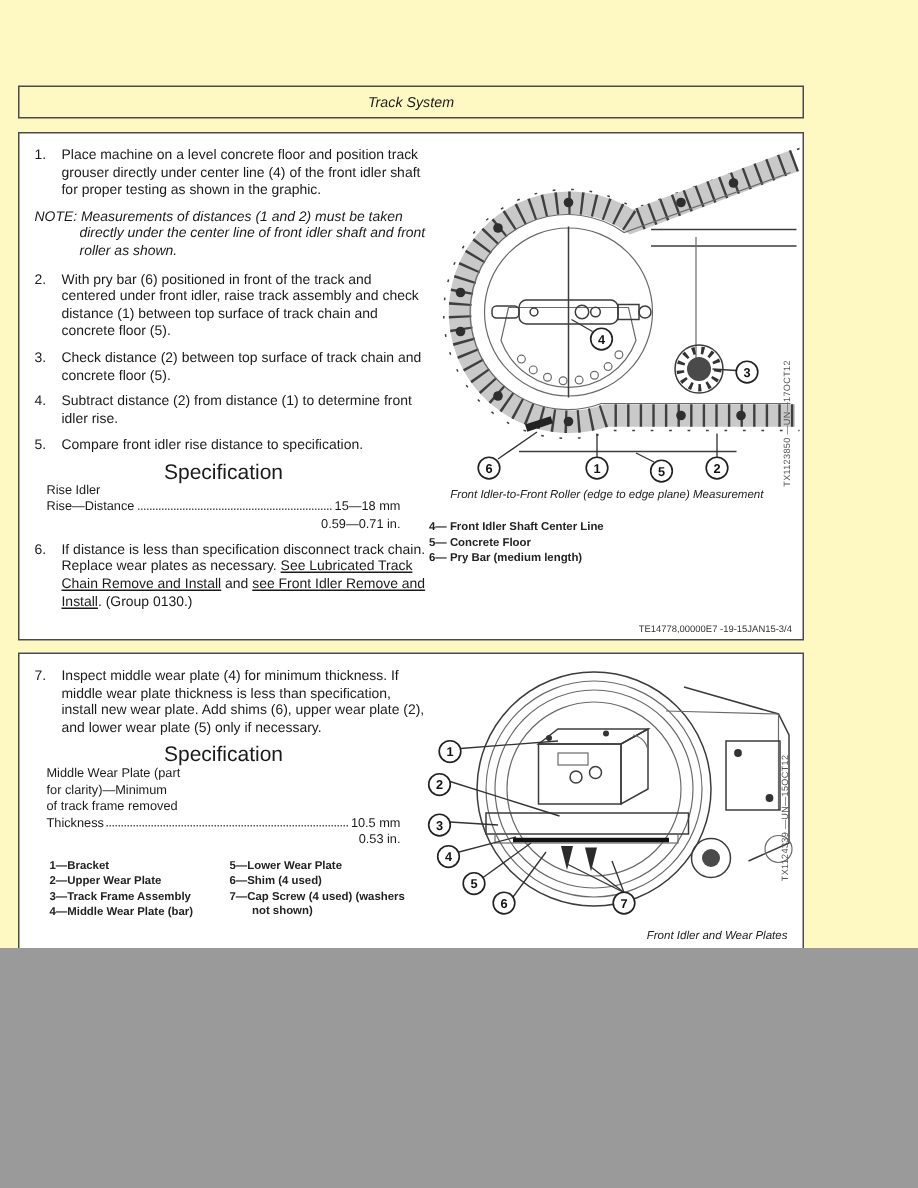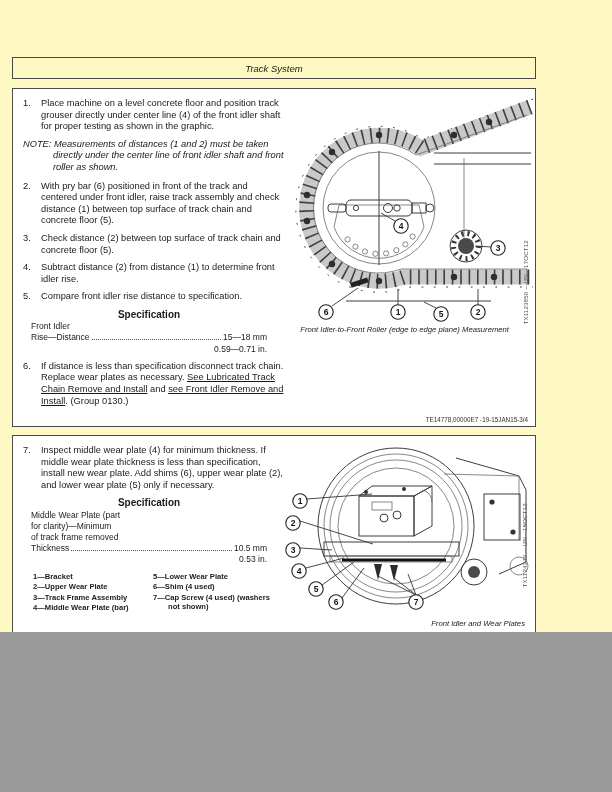--- a/index.html
+++ b/index.html
@@ -13,21 +13,21 @@
   #box1{top:88px;height:337px;}
   #box2{top:435px;height:208px;}
   .textcol{position:absolute;left:10px;top:9px;width:262px;font-size:9.3px;line-height:11.6px;}
   .item{display:flex;margin-bottom:6px;}
   .inum{flex:0 0 18px;}
   .itext{flex:1;}
   .note{font-style:italic;padding-left:30px;text-indent:-30px;margin:1px 0 7px 0;}
   .u{text-decoration:underline;}
   
   .spec{width:236px;margin:1px 0 6px 8px;font-size:8.5px;line-height:11.2px;}
-  .spec-h{font-weight:bold;text-align:center;font-size:10px;margin-bottom:1px;}
+  .spec-h{font-weight:normal;text-align:center;font-size:14px;margin-bottom:1px;}
   .spec-row{display:flex;align-items:baseline;}
   .dots{flex:1;border-bottom:1px dotted #555;margin:0 2px 2px 2px;}
   .spec-right{text-align:right;}
   
   .fig{position:absolute;}
   .caption{position:absolute;font-style:italic;font-size:7.7px;color:#222;text-align:right;}
   .vcode{position:absolute;width:84px;font-size:6.1px;color:#555;text-align:center;
          transform:rotate(-90deg);letter-spacing:.2px;white-space:nowrap;}
   .dcode{position:absolute;right:7px;bottom:3px;font-size:6.3px;color:#333;}
   
@@ -81,21 +81,21 @@
         <span class="inum">4.</span>
         <span class="itext">Subtract distance (2) from distance (1) to determine front idler rise.</span>
       </div>
       <div class="item">
         <span class="inum">5.</span>
         <span class="itext">Compare front idler rise distance to specification.</span>
       </div>
 
       <div class="spec">
         <div class="spec-h">Specification</div>
-        <div>Front Idler</div>
+        <div>Rise Idler</div>
         <div class="spec-row">
           <span>Rise—Distance</span>
           <span class="dots"></span>
           <span>15—18 mm</span>
         </div>
         <div class="spec-right">0.59—0.71 in.</div>
       </div>
 
       <div class="item">
         <span class="inum">6.</span>
@@ -195,20 +195,25 @@
           <circle class="co-c" cx="194" cy="219" r="7.2"></circle>
           <text class="co-t" x="194" y="222.3">2</text>
         </g>
     </svg>
 
     <div class="caption" style="left:268px;top:236px;width:228px;">Front Idler-to-Front Roller (edge to edge plane) Measurement</div>
 
     <div class="vcode" style="left:470px;top:190px;">TX1123850 —UN—17OCT12</div>
 
     <div class="legend" style="left:273px;top:257px;">
+      <div class="lcol1-2">
+        <div class="lentry">4— Front Idler Shaft Center Line</div>
+        <div class="lentry">5— Concrete Floor</div>
+        <div class="lentry">6— Pry Bar (medium length)</div>
+      </div>
     </div>
 
     <div class="dcode">TE14778,00000E7 -19-15JAN15-3/4</div>
   </div>
 
   <div class="box" id="box2">
     <div class="textcol">
       <div class="item">
         <span class="inum">7.</span>
         <span class="itext">Inspect middle wear plate (4) for minimum thickness. If middle wear plate thickness is less than specification, install new wear plate.  Add shims (6), upper wear plate (2), and lower wear plate (5) only if necessary.</span>

